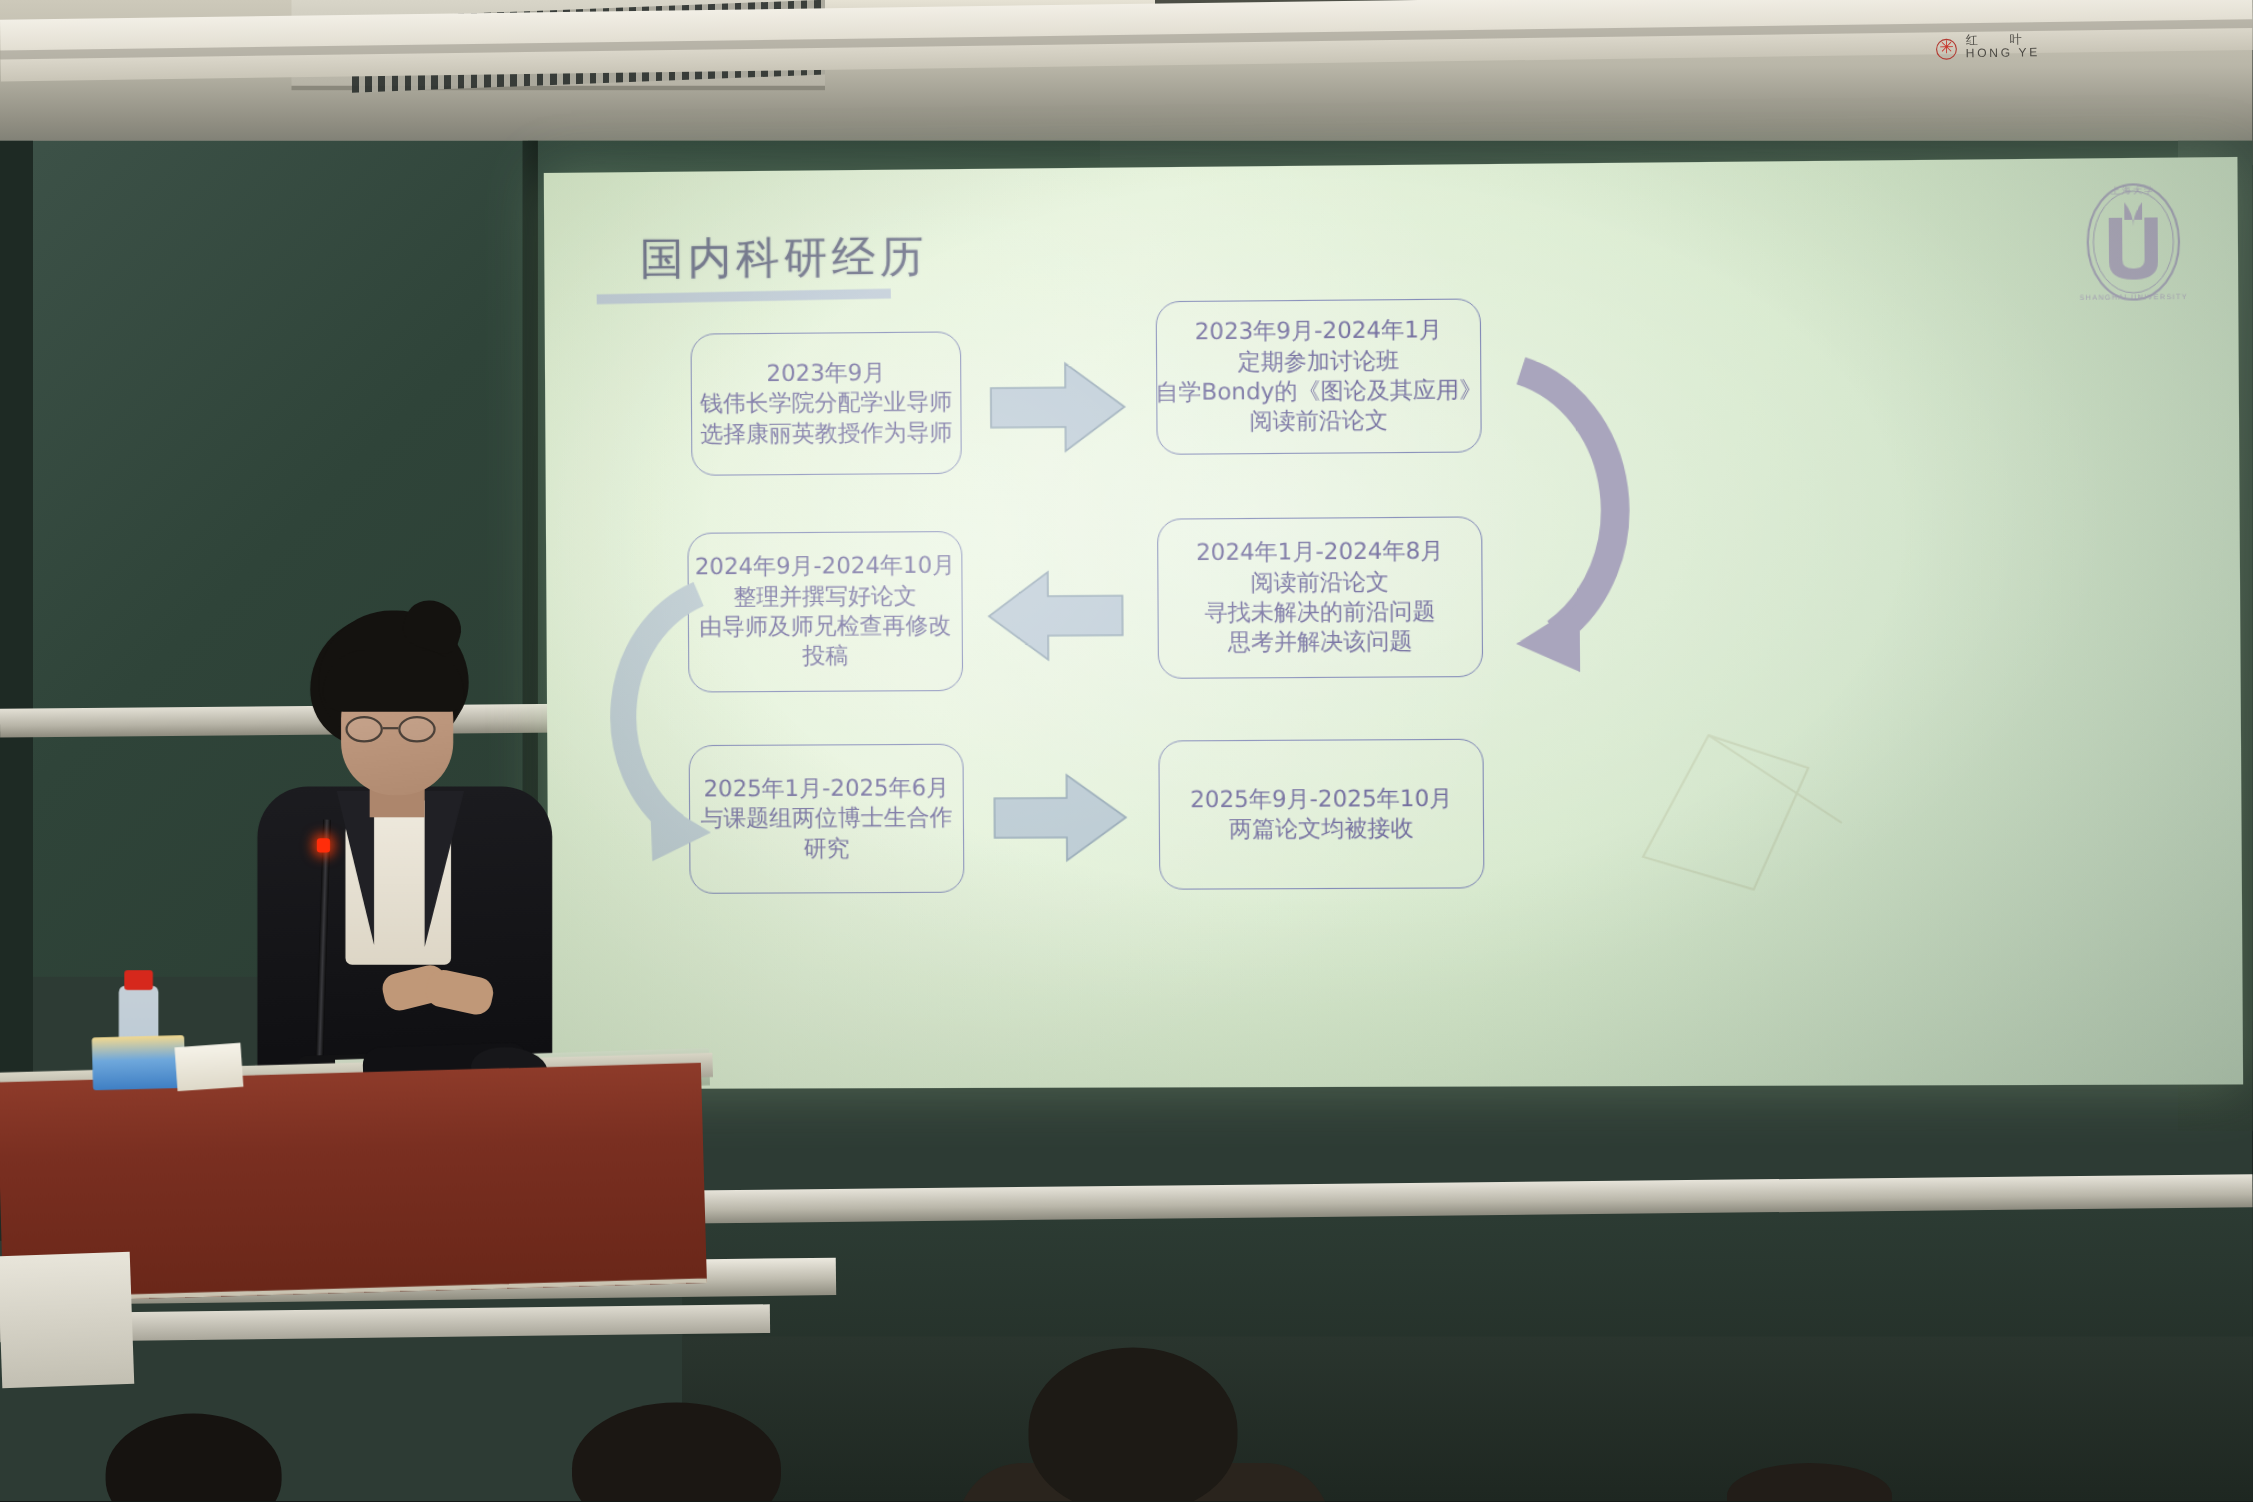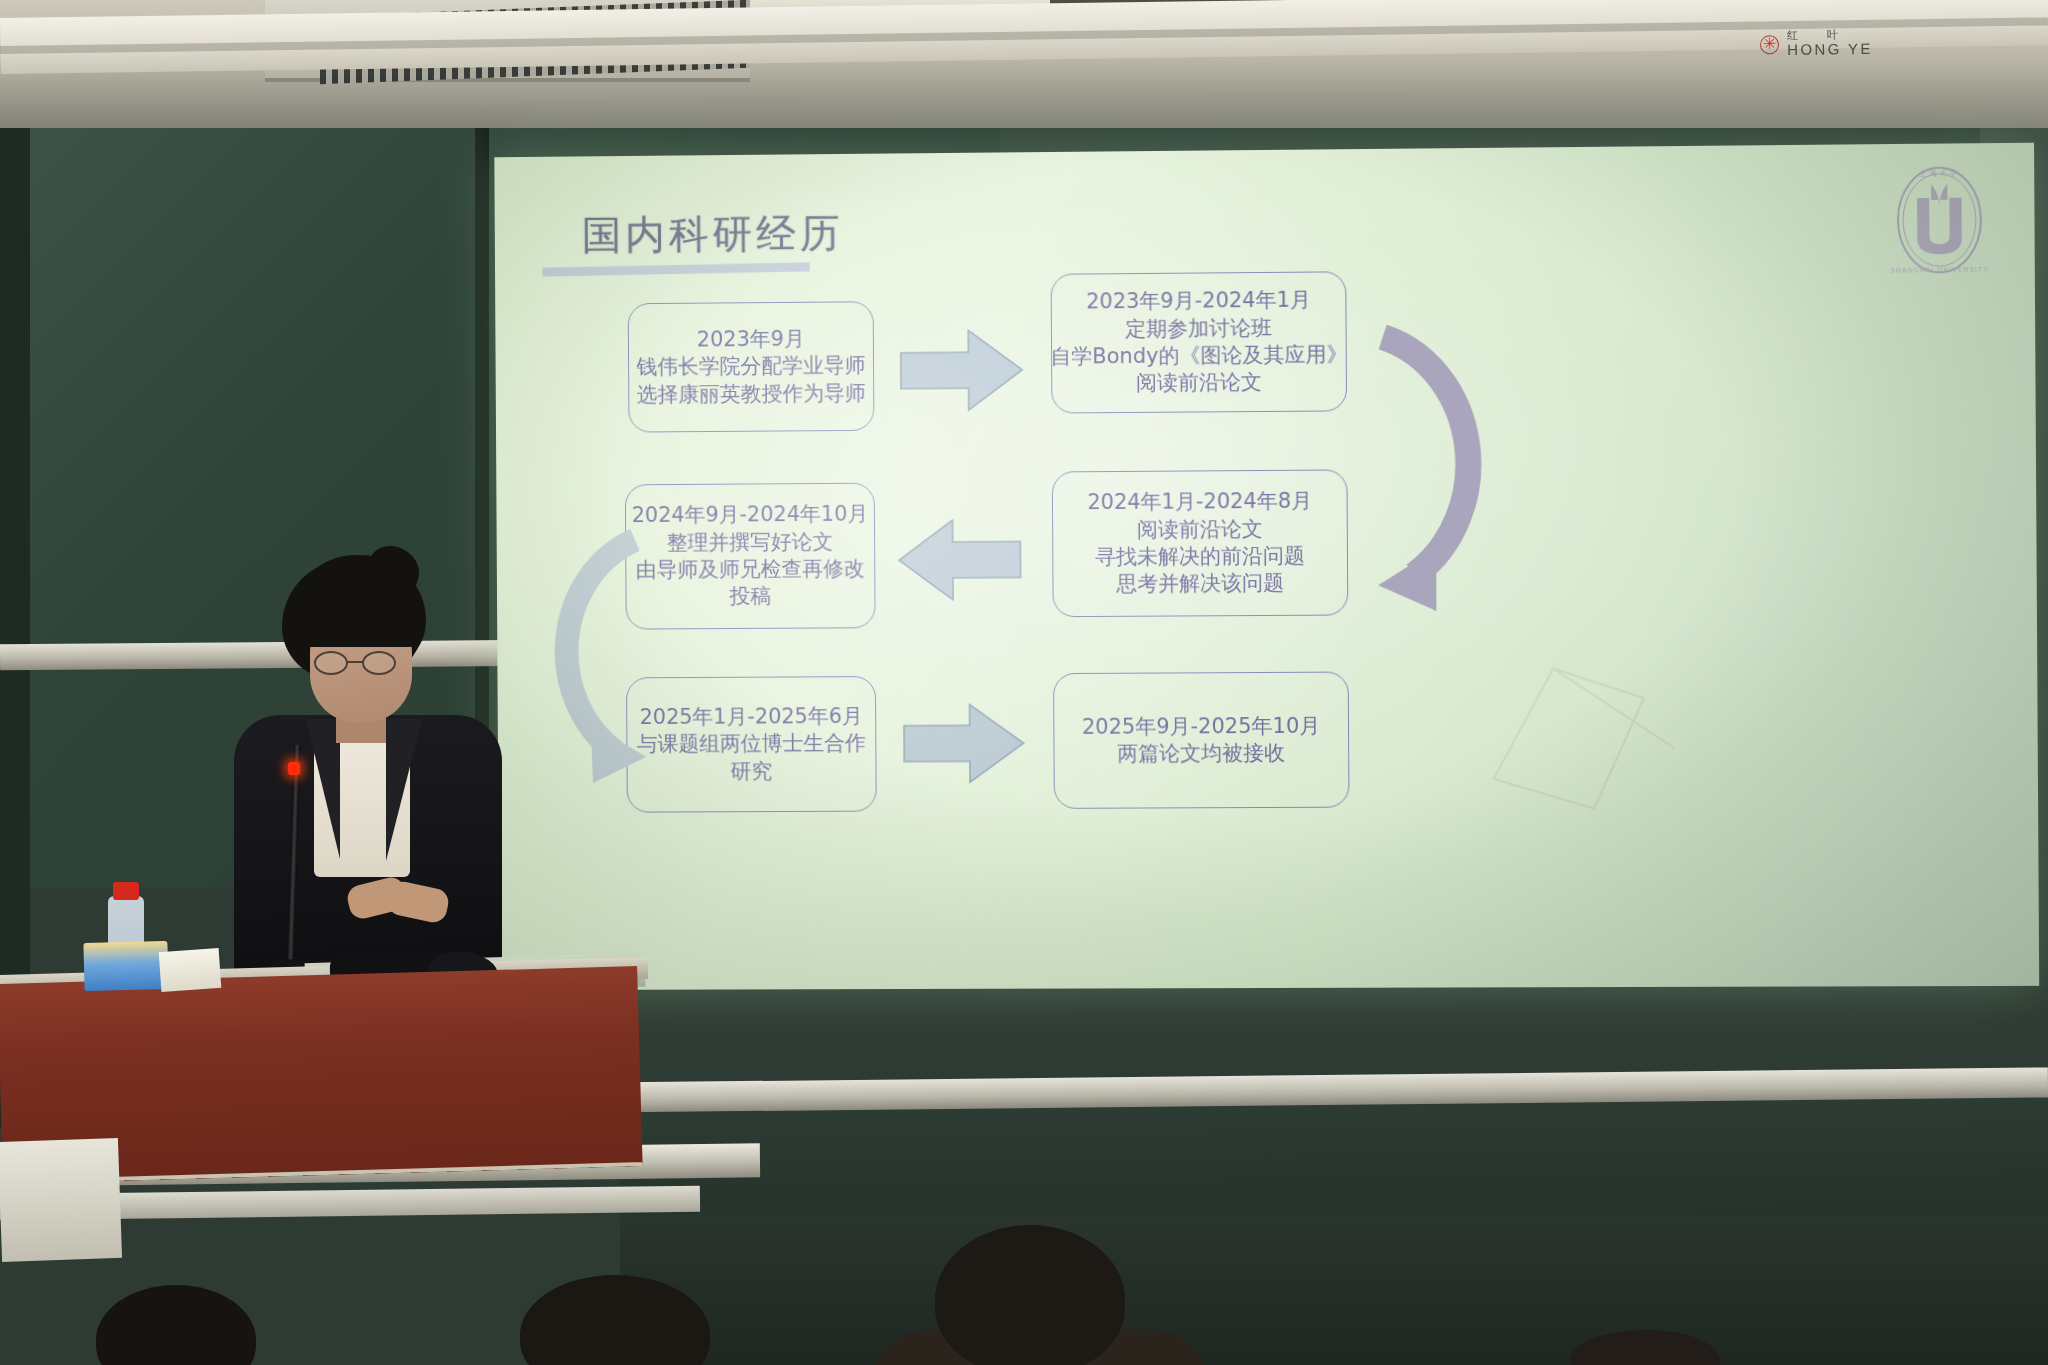--- a/index.html
+++ b/index.html
@@ -61,21 +61,21 @@
     position:absolute;left:1760px;top:22px;width:200px;height:42px;
     display:flex;align-items:center;gap:8px;transform:rotate(-0.8deg);
   }
   .brand-star{
     width:19px;height:19px;border-radius:50%;
     border:1.5px solid #b23b33;display:flex;align-items:center;justify-content:center;
     color:#c9352c;font-size:16px;line-height:1;
   }
   .brand-txt{display:flex;flex-direction:column;line-height:1.05;}
   .brand-cn{font-size:11px;color:#4c4a44;letter-spacing:13px;}
-  .brand-en{font-size:15px;color:#4c4a44;letter-spacing:2.4px;}
+  .brand-en{font-size:11px;color:#4c4a44;letter-spacing:2.4px;}
 
   
   .board{
     position:absolute;left:0;top:128px;width:1000px;height:760px;
     background:linear-gradient(135deg,#3d5248 0%,#2f4439 35%,#28392f 100%);
   }
   .board-right{
     position:absolute;left:480px;top:128px;width:1568px;height:800px;
     background:linear-gradient(160deg,#33463c 0%,#2b3c33 60%,#253229 100%);
   }

